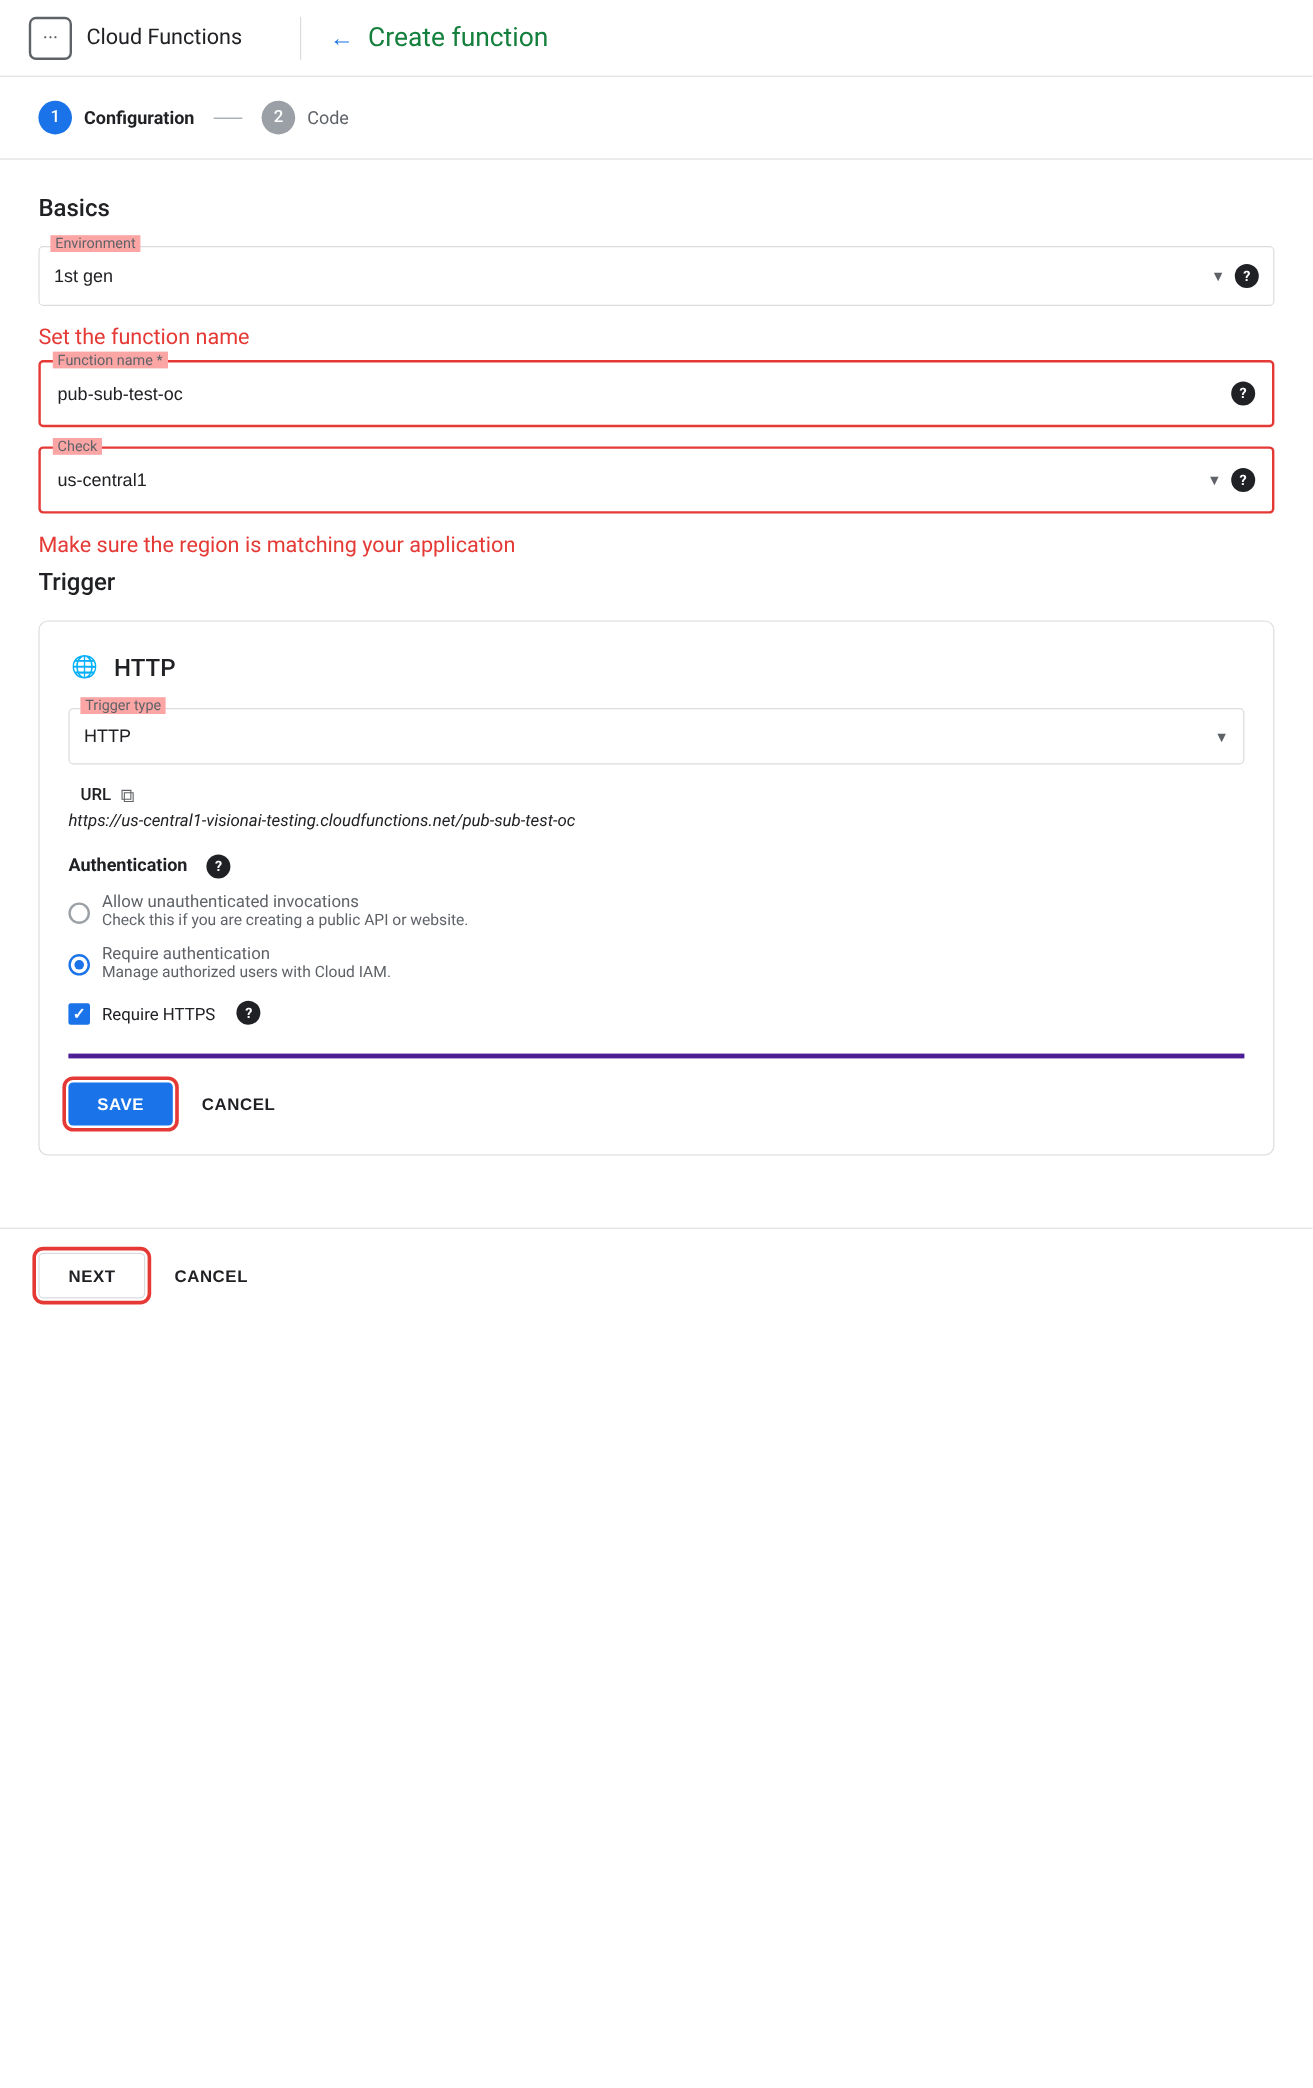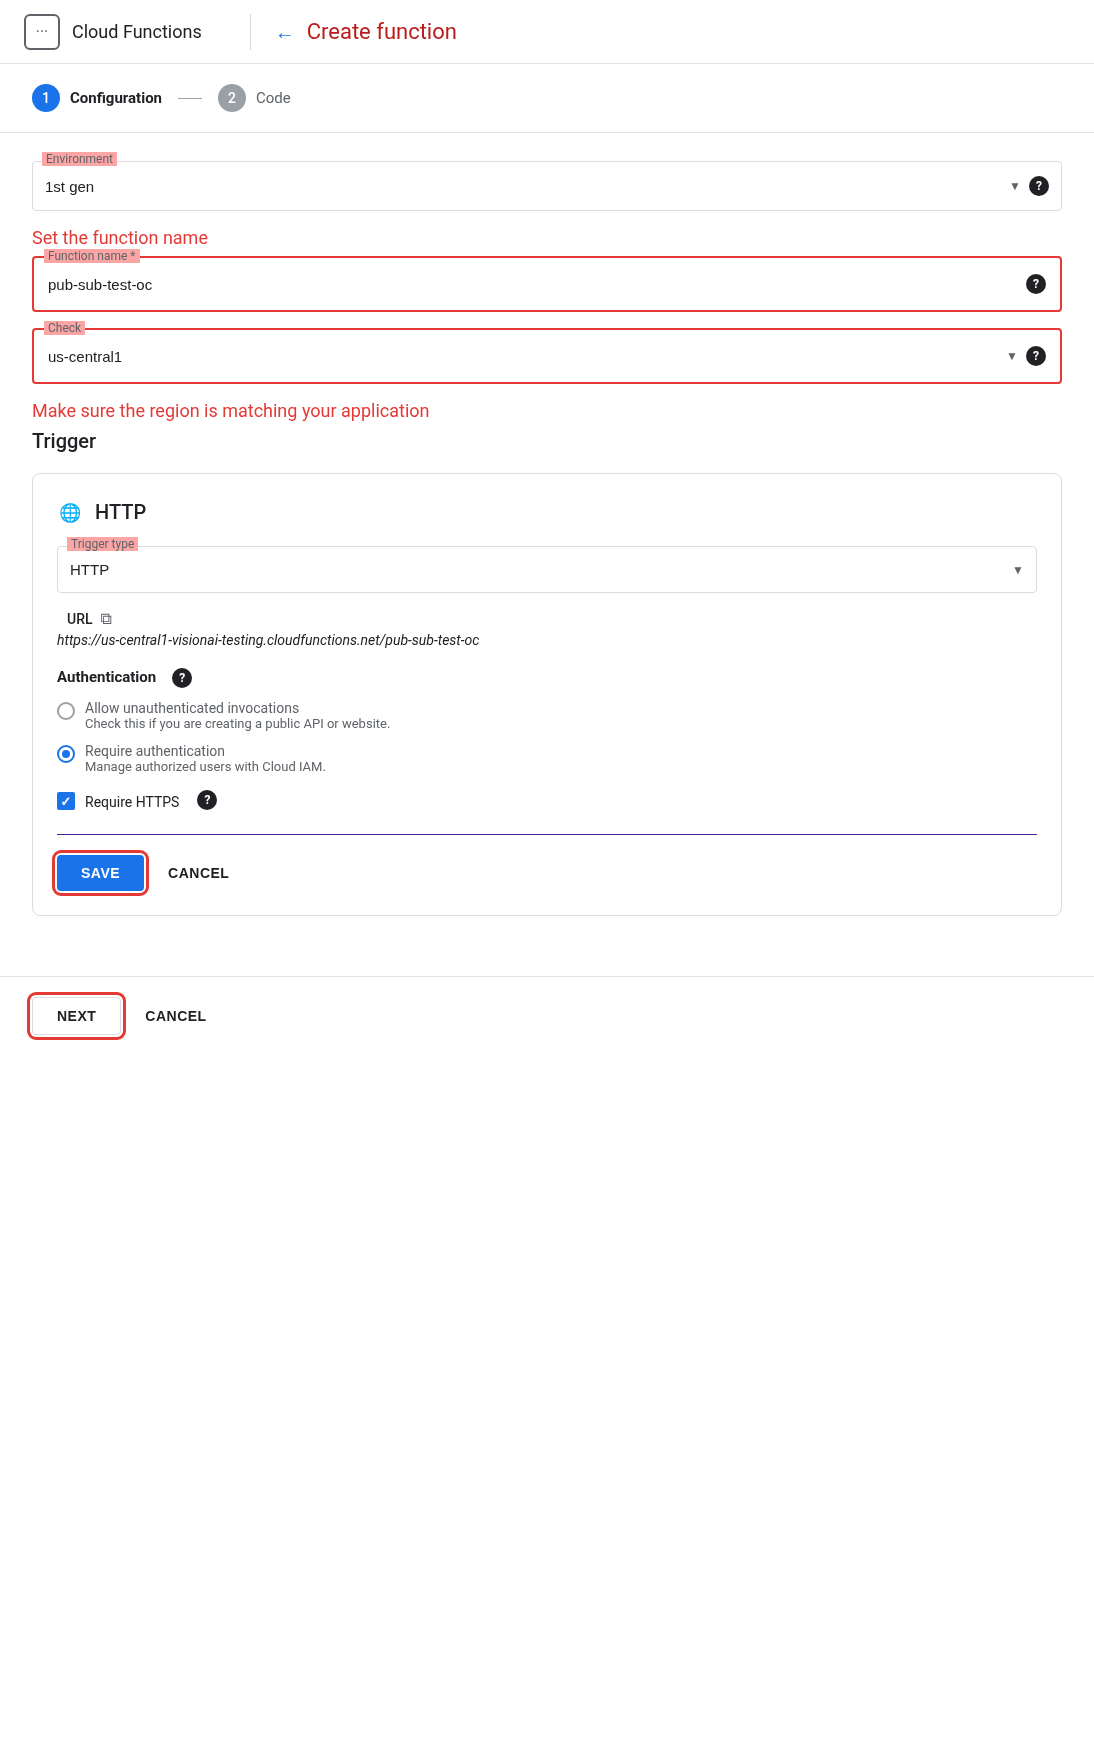--- a/index.html
+++ b/index.html
@@ -55,21 +55,21 @@
       gap: 12px;
       cursor: pointer;
     }
     .back-arrow {
       color: #1a73e8;
       font-size: 20px;
     }
     .header-page-title {
       font-size: 22px;
       font-weight: 400;
-      color: #b91c1c;
+      color: #15803d;
     }
 
     
     .stepper {
       display: flex;
       align-items: center;
       padding: 20px 32px;
       border-bottom: 1px solid #e0e0e0;
       gap: 16px;
     }
@@ -249,21 +249,21 @@
     
     .auth-title {
       display: flex;
       gap: 8px;
       font-size: 15px;
       font-weight: 700;
       margin-bottom: 12px;
     }
     .radio-option {
       display: flex;
-      align-items: flex-start;
+      align-items: center;
       margin-bottom: 12px;
       gap: 10px;
     }
     .radio-btn {
       width: 18px;
       height: 18px;
       border-radius: 50%;
       border: 2px solid #9aa0a6;
       display: flex;
       align-items: center;
@@ -322,21 +322,21 @@
     .checkbox-label {
       font-size: 14px;
       color: #202124;
     }
 
     
     .btn-row {
       display: flex;
       align-items: center;
       gap: 16px;
-      border-top: 1px solid #4c1d95;
+      border-top: 4px solid #4c1d95;
       padding-top: 20px;
     }
     .btn-save {
       background: #1a73e8;
       color: #fff;
       border: none;
       border-radius: 4px;
       padding: 10px 24px;
       font-size: 14px;
       font-weight: 600;
@@ -417,20 +417,21 @@
   <div class="step">
     <div class="step-circle inactive">
       <span>2</span>
     </div>
     <span class="step-label inactive">Code</span>
   </div>
 </div>
 
 <div class="main">
 
+  <div class="section-title">Basics</div>
 
   <div class="field-container">
     <span class="field-label">Environment</span>
     <div class="field-inner">
       <input type="text" readonly="" value="1st gen" style="">
       <span class="dropdown-arrow">▼</span>
       <div class="field-help-icon">?</div>
     </div>
   </div>
 

